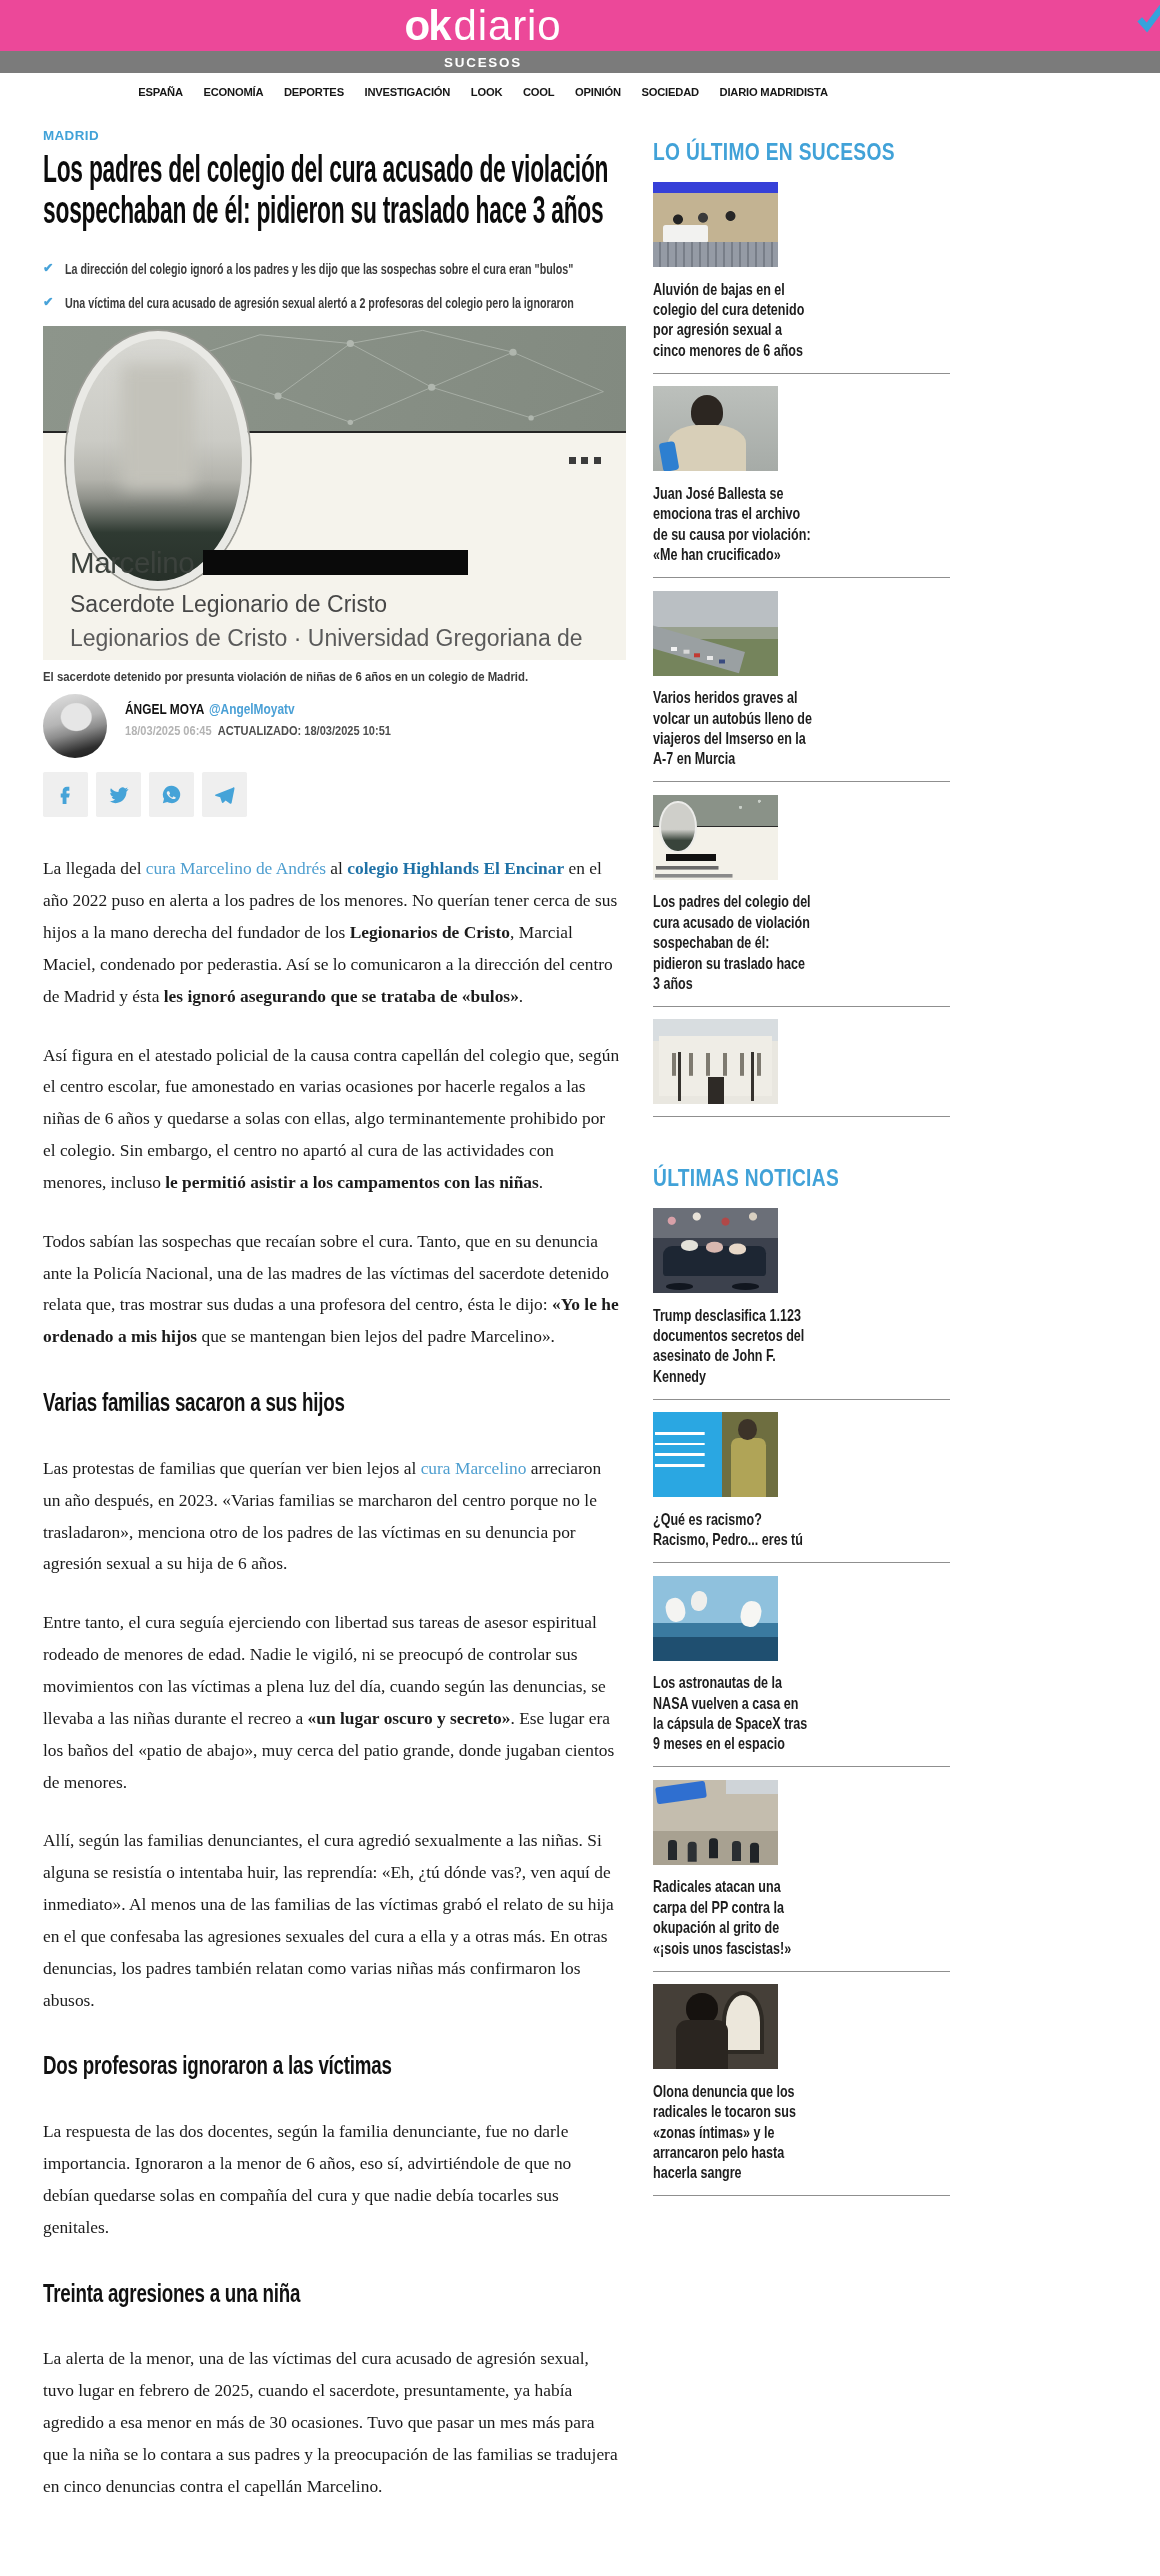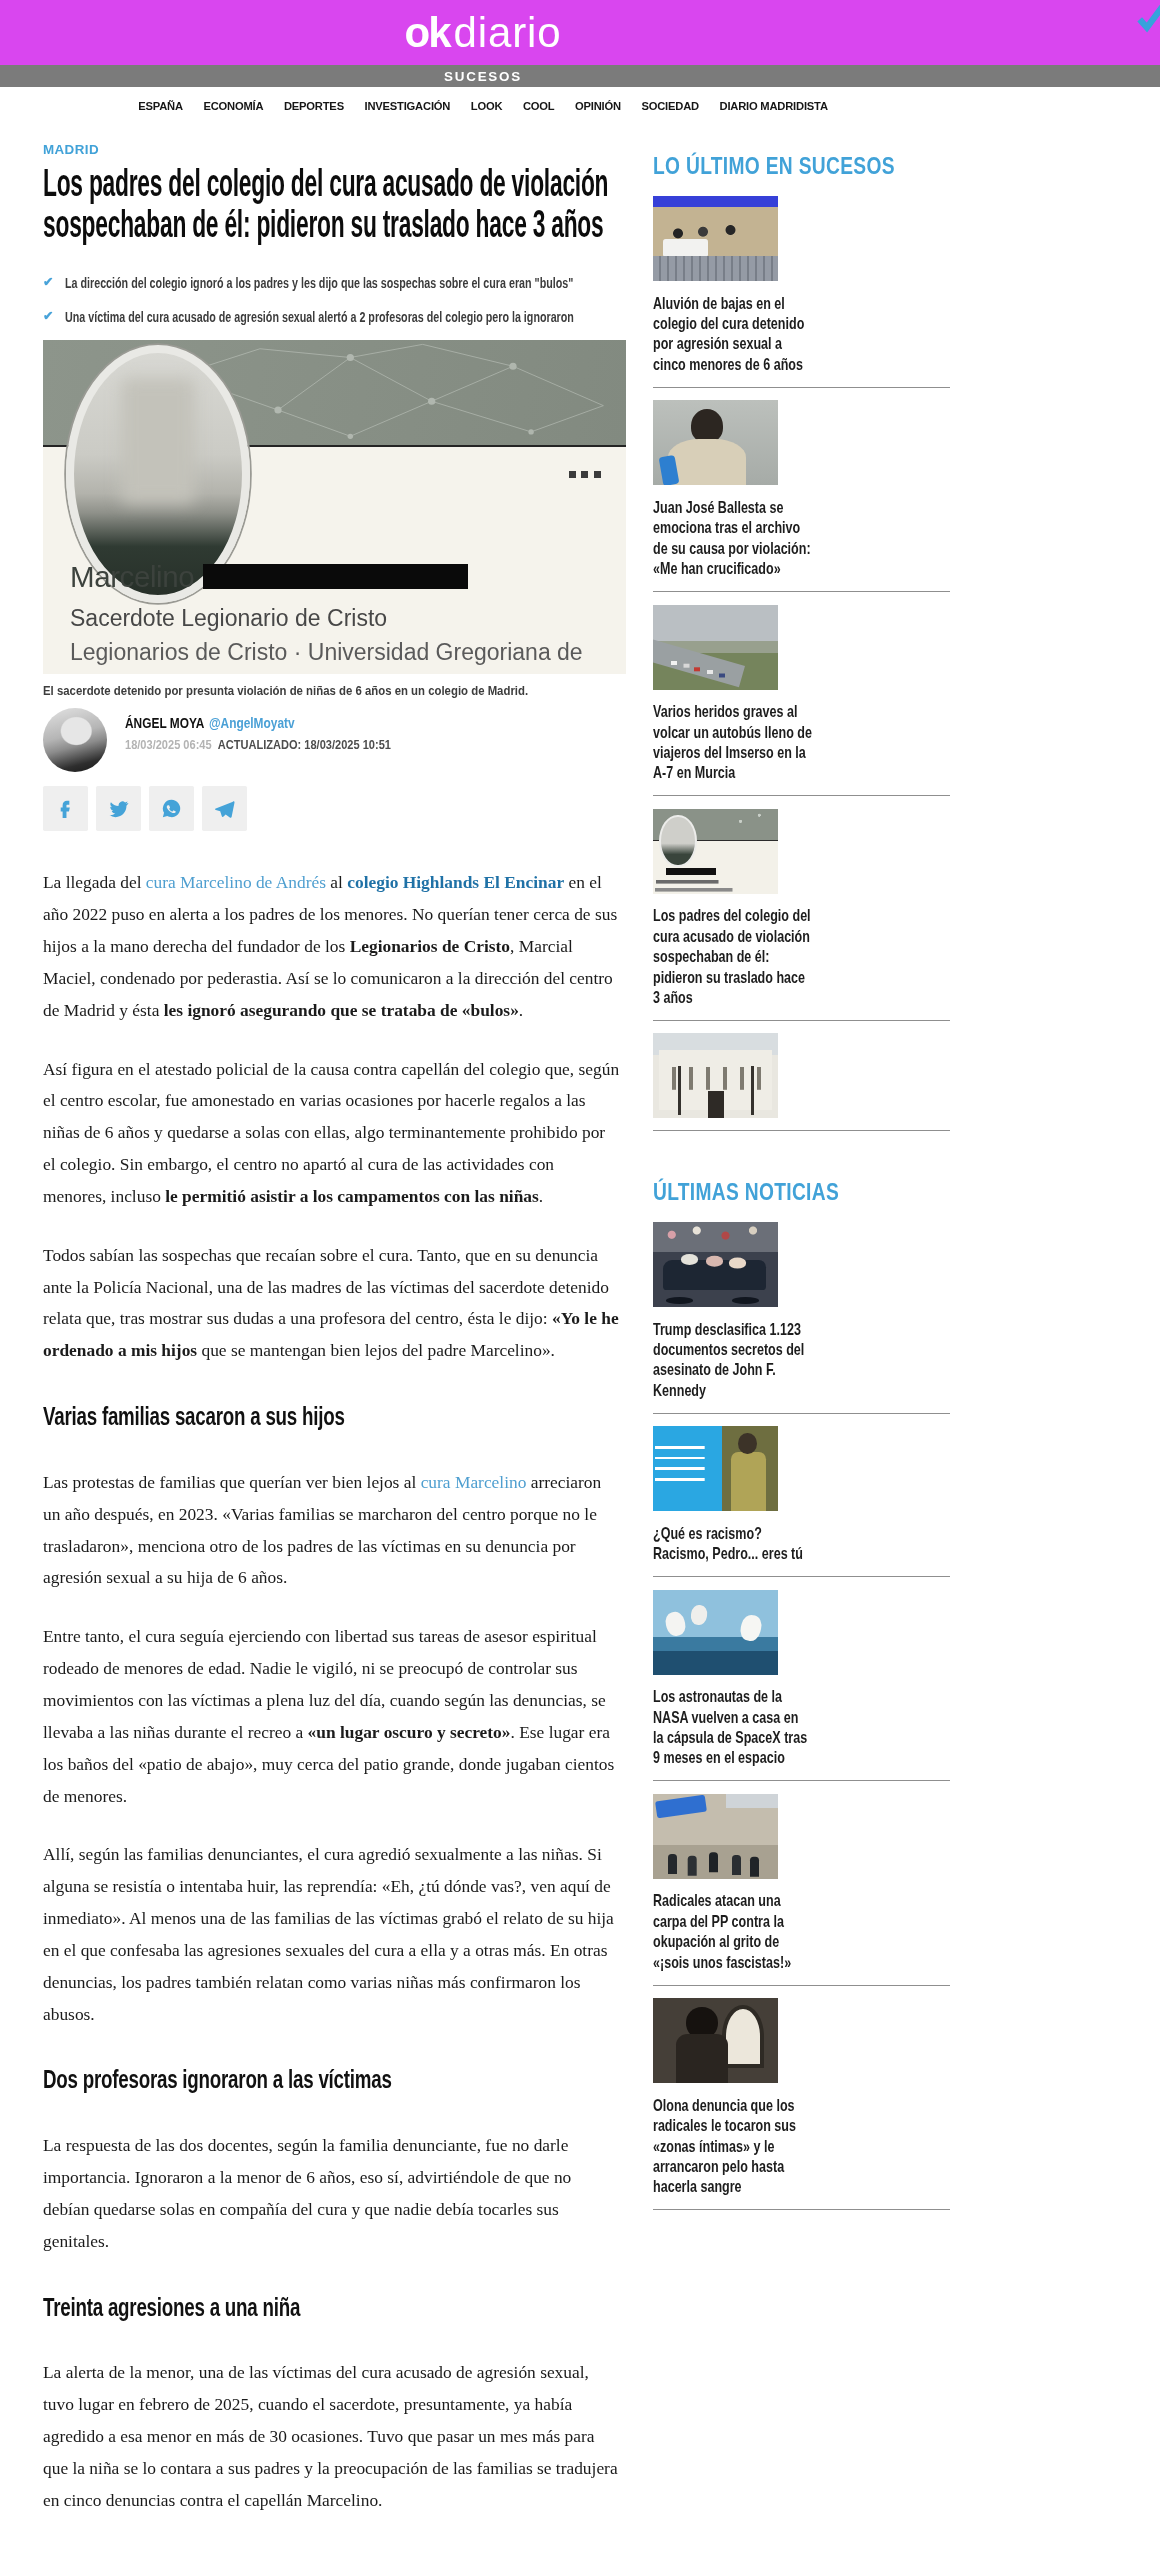--- a/index.html
+++ b/index.html
@@ -7,21 +7,21 @@
   body { width:1161px; min-height:2576px; font-family:"Liberation Sans", sans-serif; color:#1b1b1b; }
   a { text-decoration:none; color:inherit; cursor:pointer; }
 
   
   .cond60 { transform:scaleX(.60); transform-origin:left top; width:166.7%; }
   .cond75 { display:block; transform:scaleX(.75); transform-origin:left top; width:133.3%; }
   .cond80 { display:block; transform:scaleX(.80); transform-origin:left top; width:125%; }
   .cond85 { display:inline-block; transform:scaleX(.85); transform-origin:left top; width:117.6%; }
 
   
-  .hdr-black { height:65px; background:#d946ef; }
+  .hdr-black { height:51px; background:#ec4899; }
   .hdr-inner { width:966px; height:100%; display:flex; align-items:center; justify-content:center; }
   .logo { display:flex; align-items:baseline; color:#fff; }
   .logo-ok { position:relative; font-size:42px; font-weight:800; letter-spacing:-1.8px; }
   .logo-check { position:absolute; right:-3.6px; top:3.6px; }
   .logo-diario { font-size:42px; font-weight:100; letter-spacing:0.9px; margin-left:3.6px; }
   .hdr-gray { height:22.4px; background:#7b7b7b; }
   .hdr-gray .hdr-inner { justify-content:center;text-align:center; }
   .section-banner { color:#fff; font-size:13.4px; font-weight:800; letter-spacing:1.8px; }
   .nav-bar { width:966px; display:flex; justify-content:center; gap:20.6px; padding:12.5px 0 10.7px 0; }
   .nav-item { font-size:11.2px; font-weight:700; color:#161616; letter-spacing:-0.2px; }

